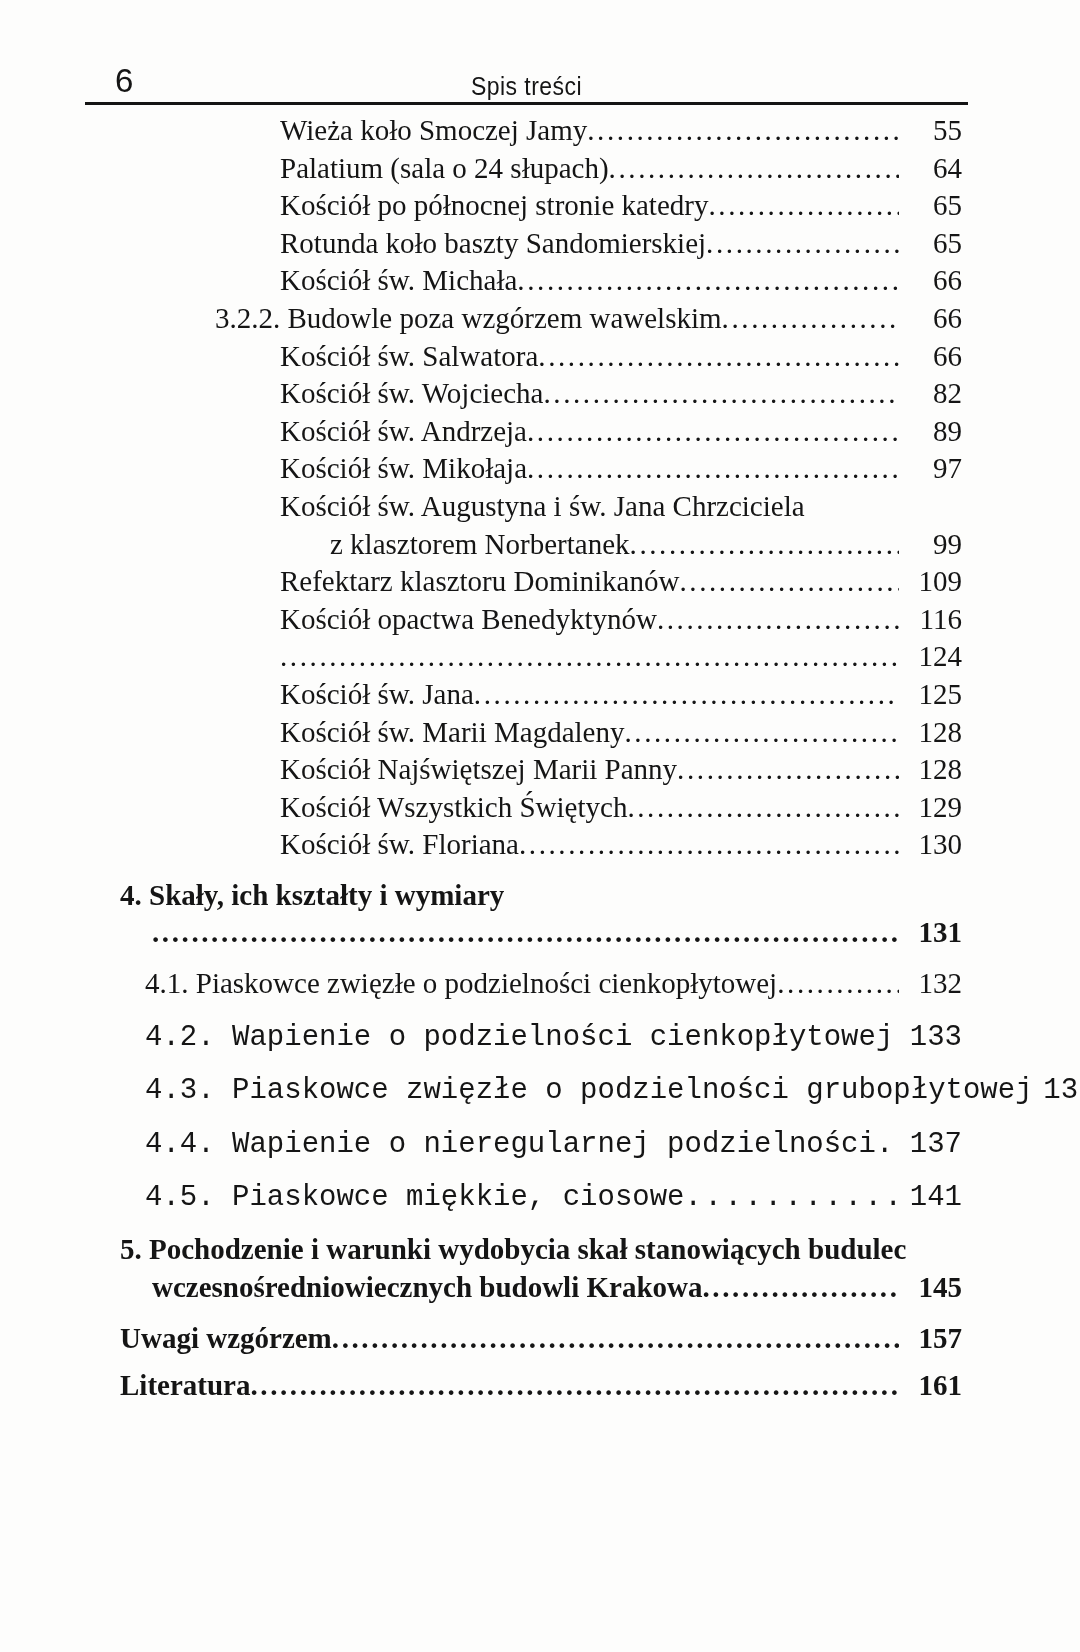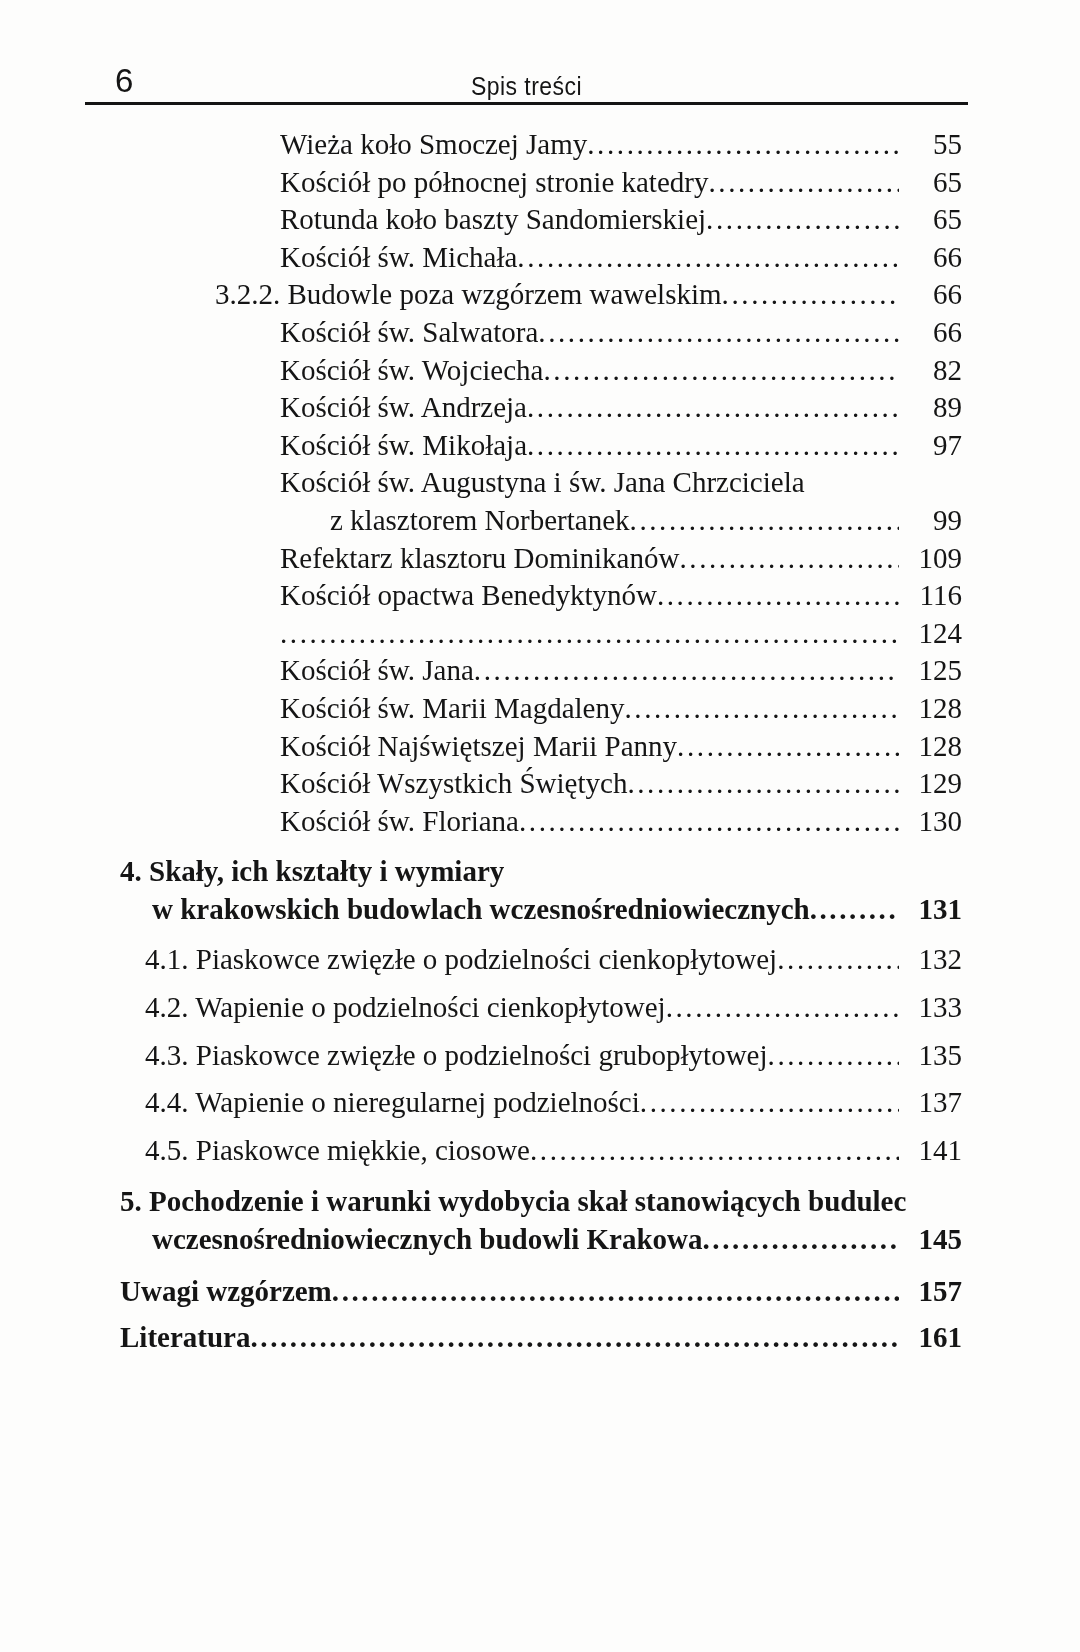--- a/index.html
+++ b/index.html
@@ -23,21 +23,21 @@
     position:absolute;left:0;right:0;top:14px;text-align:center;
     font-family:"Liberation Sans","DejaVu Sans",sans-serif;
     font-size:25px;letter-spacing:.5px;
     transform:scaleX(.92);
   }
   .head-rule{
     position:absolute;left:0;right:0;top:44px;height:3px;background:#141414;
     border:none;margin:0;
   }
   
-  .toc{position:absolute;top:126px;left:0;right:118px;}
+  .toc{position:absolute;top:112px;left:0;right:118px;}
   .row{
     display:flex;align-items:baseline;
     height:37.6px;line-height:37.6px;
     font-size:29px;white-space:nowrap;
   }
   .row .label{flex:0 0 auto;}
   .row .leader{flex:1 1 auto;overflow:hidden;}
   .row .leader::after{
     content:"....................................................................................................................................";
     letter-spacing:2.6px;font-size:29px;
@@ -46,21 +46,21 @@
   .row.nolead .leader{visibility:hidden;}
   .bold{font-weight:700;}
   
   .ind-a{margin-left:280px;}   
   .ind-b{margin-left:330px;}   
   .ind-c{margin-left:215px;align-items:flex-end;}   
   .ind-d{margin-left:120px;}   
   .ind-e{margin-left:152px;}   
   .ind-f{margin-left:145px;}   
   
-  .mt10{margin-top:10px;}
+  .mt10{margin-top:16px;font-family:Liberation Mono, monospace;}
   .mt13{margin-top:13px;}
   .mt14{margin-top:14px;}
   .mt17{margin-top:9px;}
 </style>
 </head>
 <body>
 
 <div class="page">
 
   <div class="pagehead">
@@ -70,20 +70,25 @@
   </div>
 
   <div class="toc">
 
     <div class="row ind-a">
         <span class="label">Wieża koło Smoczej Jamy</span>
         <span class="leader"></span>
         <span class="pagenum">55</span>
       </div>
     <div class="row ind-a">
+        <span class="label">Palatium (sala o 24 słupach)</span>
+        <span class="leader"></span>
+        <span class="pagenum">64</span>
+      </div>
+    <div class="row ind-a">
         <span class="label">Kościół po północnej stronie katedry</span>
         <span class="leader"></span>
         <span class="pagenum">65</span>
       </div>
     <div class="row ind-a">
         <span class="label">Rotunda koło baszty Sandomierskiej</span>
         <span class="leader"></span>
         <span class="pagenum">65</span>
       </div>
     <div class="row ind-a">
@@ -163,21 +168,20 @@
         <span class="label">Kościół św. Floriana</span>
         <span class="leader"></span>
         <span class="pagenum">130</span>
       </div>
 
     <div class="row ind-d bold nolead mt13">
         <span class="label">4. Skały, ich kształty i wymiary</span>
         <span class="leader"></span>
       </div>
     <div class="row ind-e bold">
-        <span class="label">w krakowskich budowlach wczesnośredniowiecznych</span>
         <span class="leader"></span>
         <span class="pagenum">131</span>
       </div>
 
     <div class="row ind-f mt13">
         <span class="label">4.1. Piaskowce zwięzłe o podzielności cienkopłytowej</span>
         <span class="leader"></span>
         <span class="pagenum">132</span>
       </div>
     <div class="row ind-f mt10">

